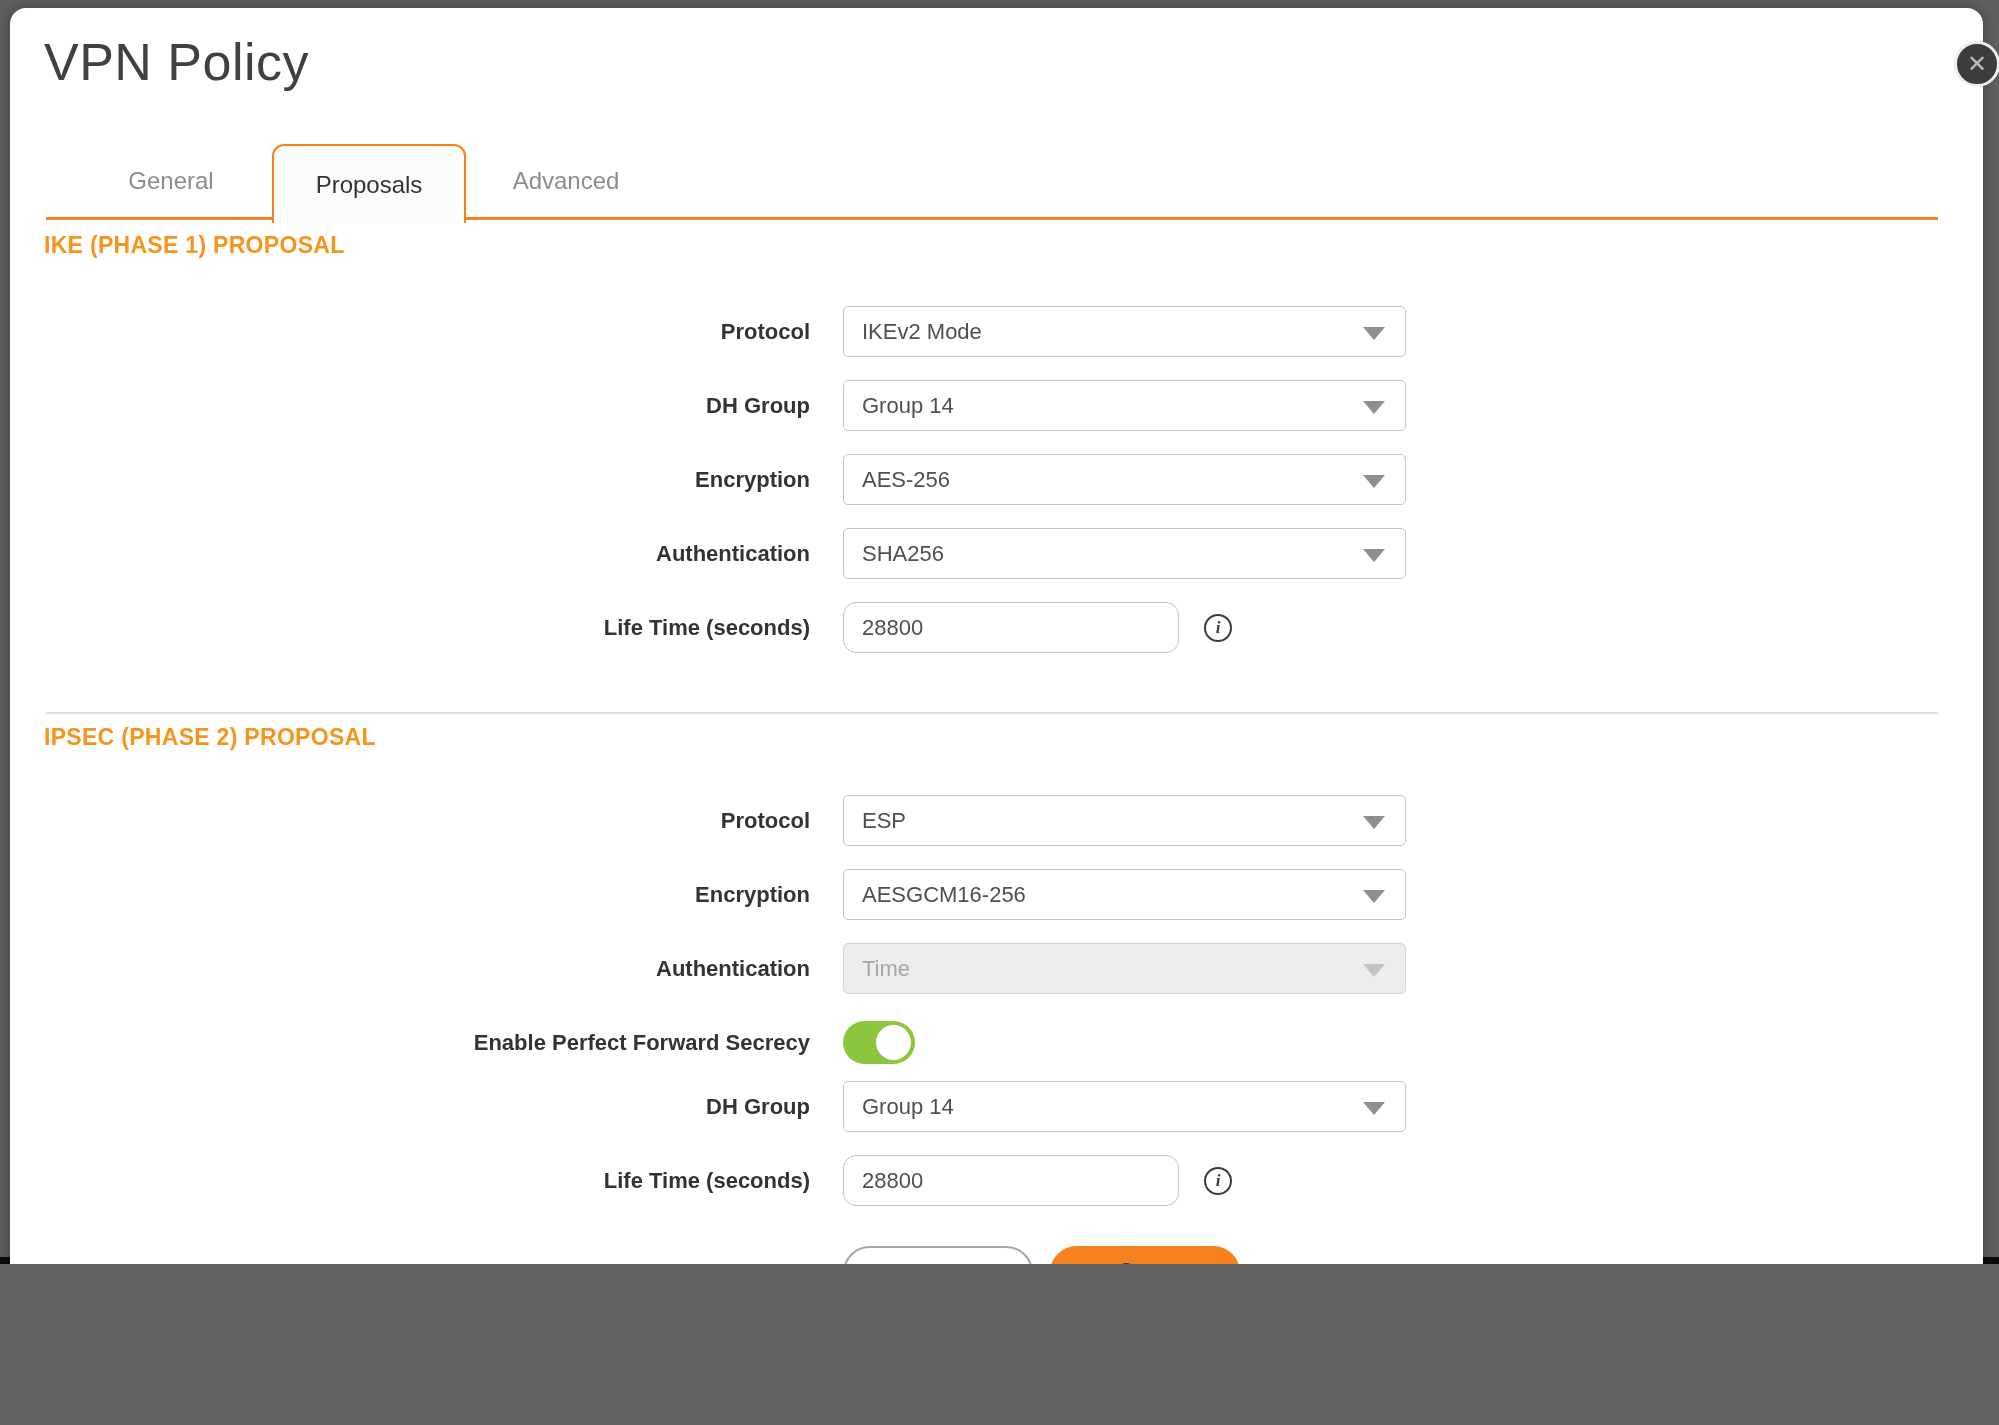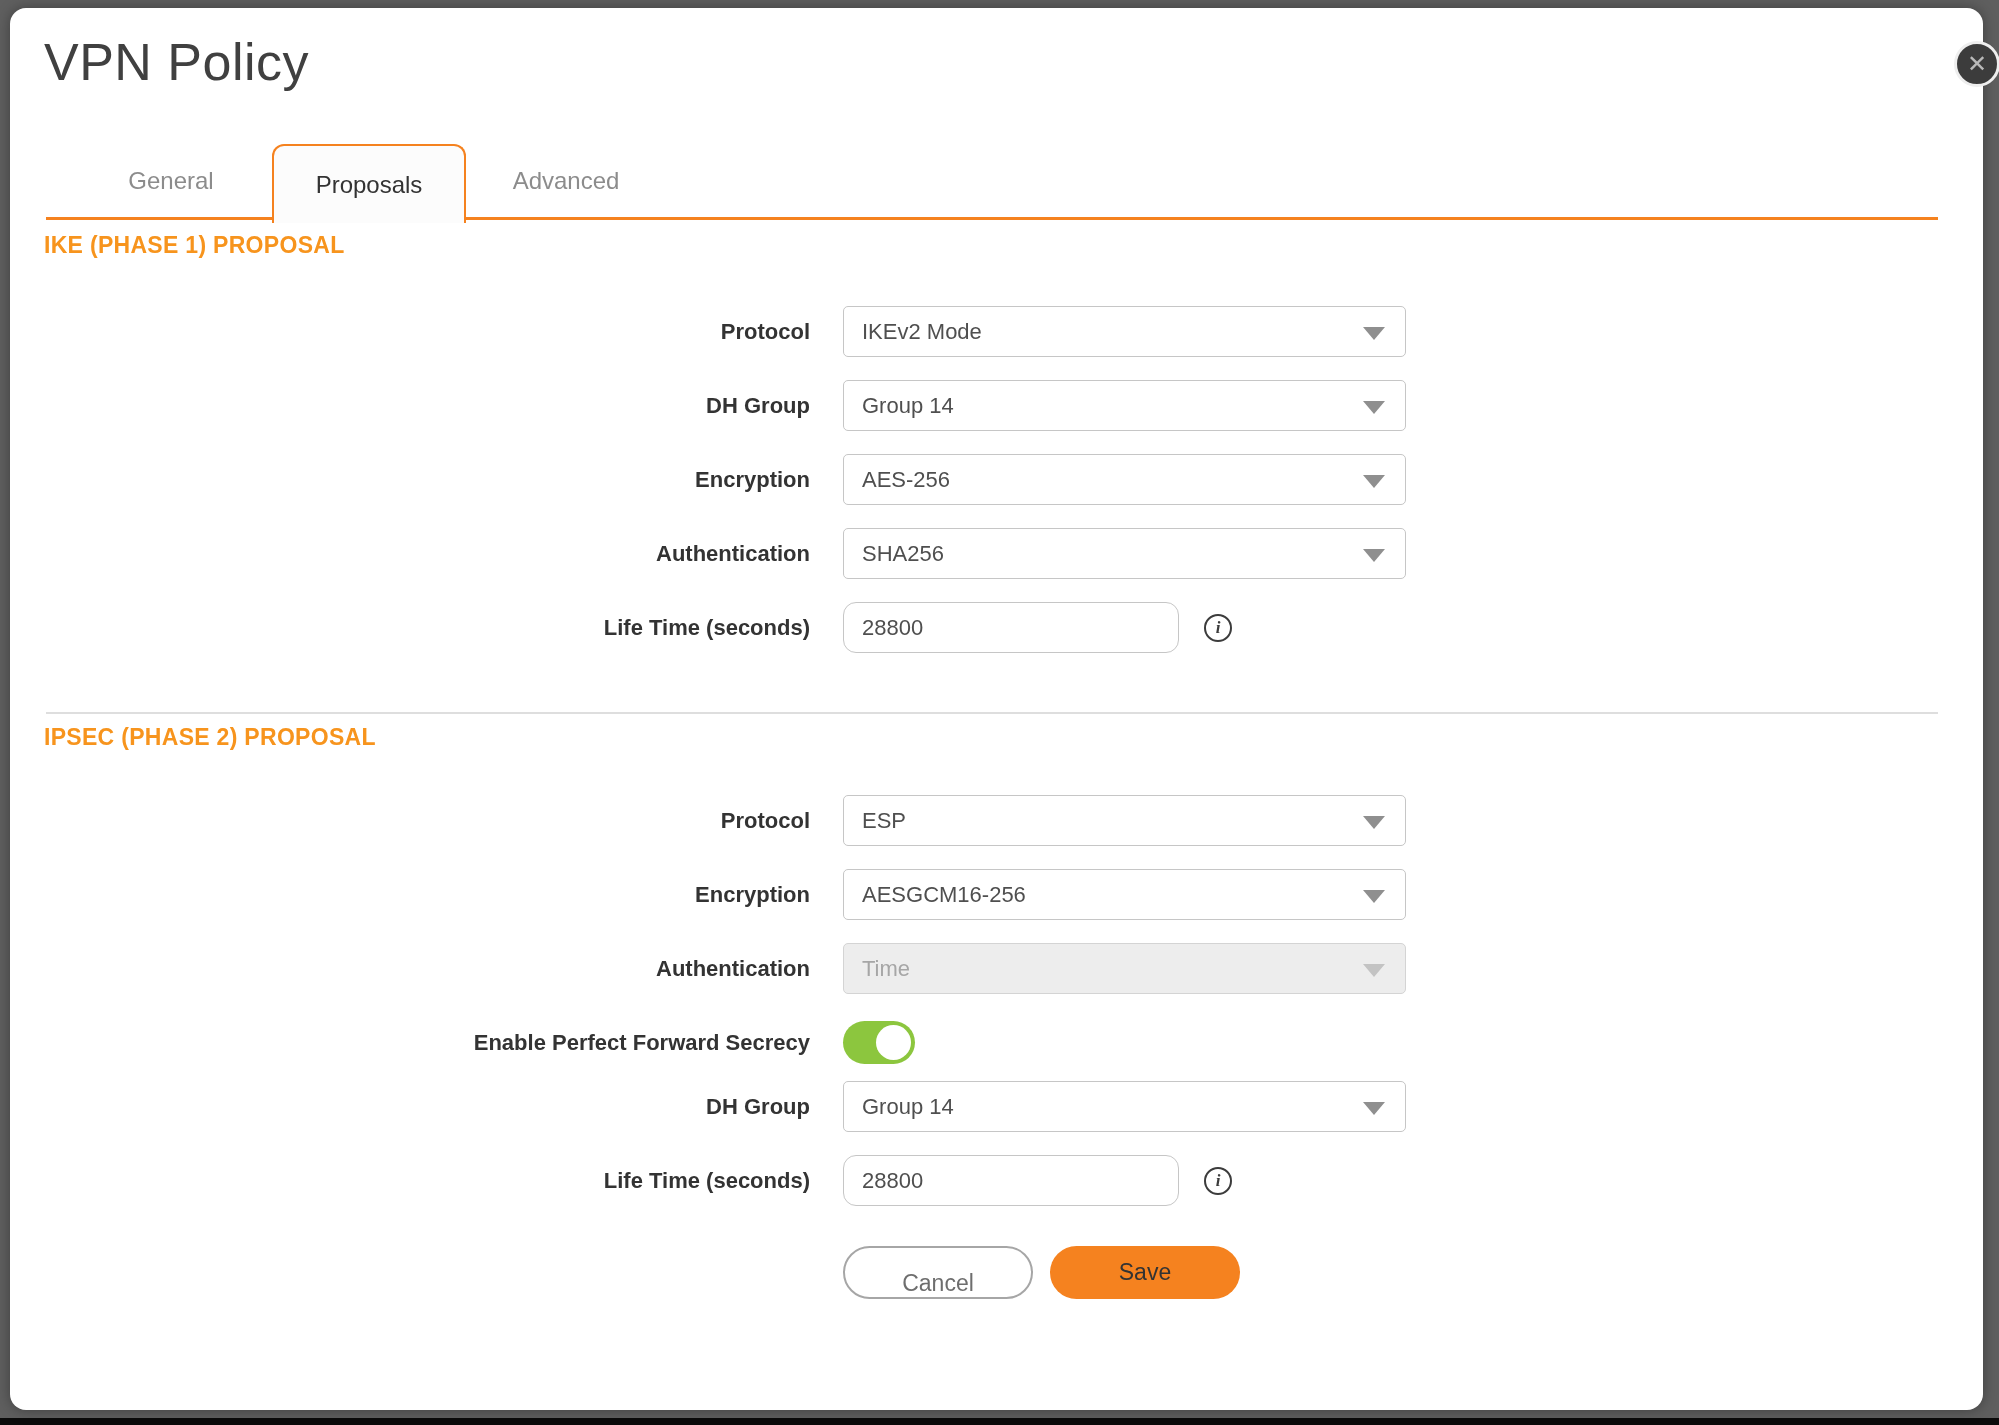--- a/index.html
+++ b/index.html
@@ -1,18 +1,18 @@
 <!DOCTYPE html>
 <html><head>
 <meta charset="utf-8">
 <style>
   * { margin:0; padding:0; box-sizing:border-box; }
   html,body { width:1999px; height:1425px; }
   body { font-family:"Liberation Sans", sans-serif; background:#626262; overflow:hidden; }
-  .screen { position:relative; width:1999px; height:1425px; background:#5f5f5f; overflow:hidden; }
+  .screen { position:relative; width:1999px; height:1264px; background:#5f5f5f; overflow:hidden; }
   .bottom-edge { position:absolute; left:0; bottom:0; width:100%; height:7px; background:#0b0b0b; }
 
   .dialog { position:absolute; left:10px; top:8px; width:1973px; height:1402px;
             background:#ffffff; border-radius:16px; box-shadow:0 0 14px rgba(0,0,0,.35); }
 
   .close-btn { position:absolute; left:1954px; top:41px; width:46px; height:46px; border-radius:50%;
                background:#3c3c3c; border:3px solid #eeeeee; display:flex; align-items:center;
                justify-content:center; cursor:pointer; z-index:5; }
   .close-btn span { color:#b9b9b9; font-size:24px; line-height:1; }
 

